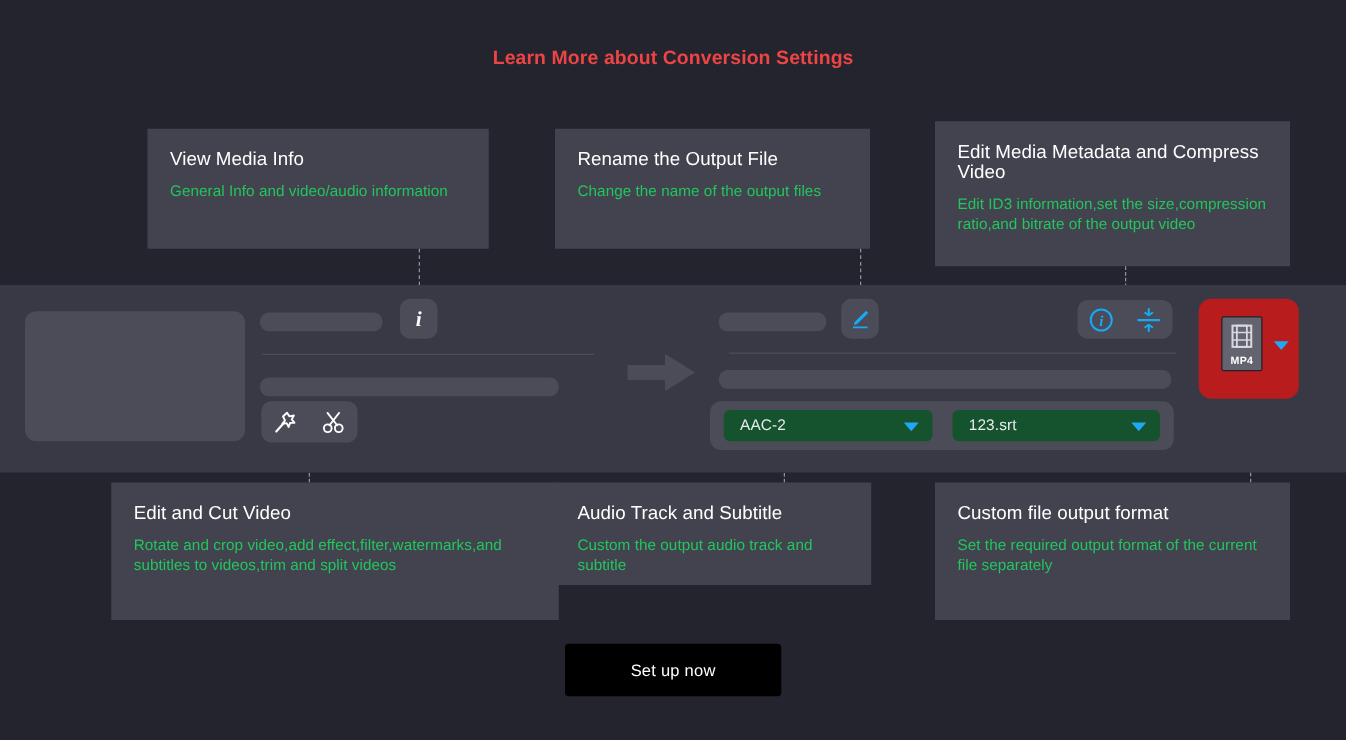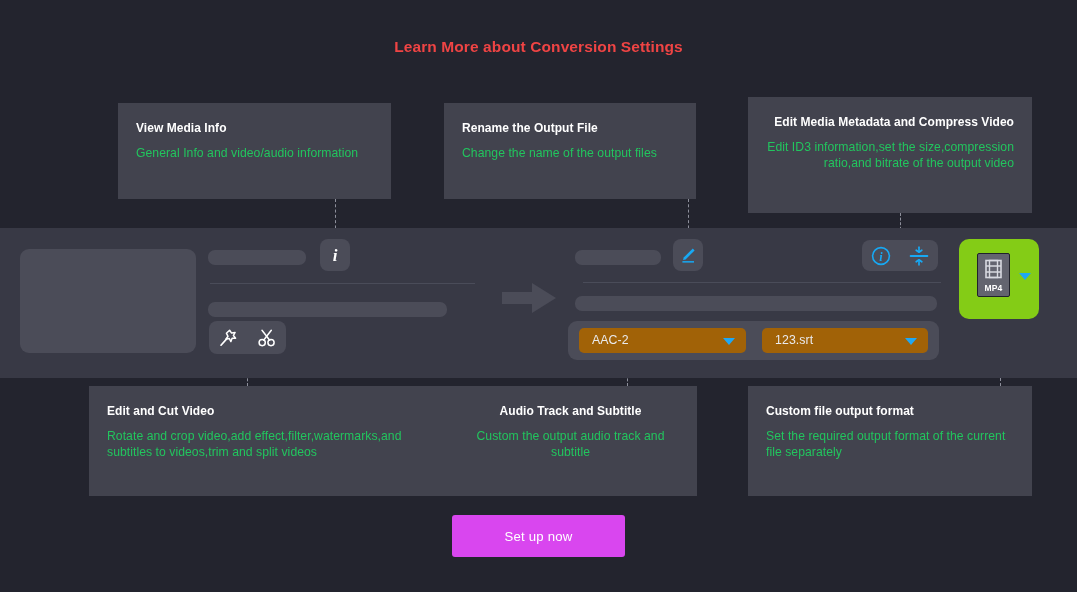--- a/index.html
+++ b/index.html
@@ -38,40 +38,40 @@
   }
 
   
   .card {
     position: absolute;
     background: #42434e;
     box-sizing: border-box;
     padding: 17px 18px 16px 18px;
   }
   .card .c-title {
-    font-size: 12px;
-    font-weight: bold;
+    font-size: 15px;
+    font-weight: normal;
     color: #ffffff;
     line-height: 16px;
     margin-bottom: 9px;
     letter-spacing: 0.05px;
   }
   .card .c-desc {
     font-size: 12.2px;
     font-weight: normal;
     color: #22c55e;
     line-height: 16px;
     letter-spacing: 0.05px;
   }
 
   #card-media-info   { left: 118px; top: 103px; width: 273px; height: 96px; }
   #card-rename       { left: 444px; top: 103px; width: 252px; height: 96px; }
-  #card-metadata     { left: 748px; top: 97px;  width: 284px; height: 116px; text-align: right; }
+  #card-metadata     { left: 748px; top: 97px;  width: 284px; height: 116px; }
   #card-edit-cut     { left: 89px;  top: 386px; width: 358px; height: 110px; }
-  #card-audio-sub    { left: 444px; top: 386px; width: 253px; height: 110px; text-align: center; }
+  #card-audio-sub    { left: 444px; top: 386px; width: 253px; height: 82px; }
   #card-format       { left: 748px; top: 386px; width: 284px; height: 110px; }
 
   
   .dash {
     position: absolute;
     width: 0;
     border-left: 1px dashed #8d8f9b;
   }
   #dash-info      { left: 335px; top: 199px; height: 40px; }
   #dash-rename    { left: 688px; top: 199px; height: 40px; }
@@ -162,21 +162,21 @@
     position: absolute;
     left: 568px; top: 321px;
     width: 371px; height: 39px;
     background: #4b4c58;
     border-radius: 9px;
   }
   .select {
     position: absolute;
     top: 7px;
     height: 25px;
-    background: #a16207;
+    background: #14532d;
     border-radius: 5px;
     box-sizing: border-box;
     padding-left: 13px;
   }
   #select-audio    { left: 11px; width: 167px; }
   #select-subtitle { left: 194px; width: 166px; }
   .select .sel-label {
     font-size: 12.3px;
     color: #e9eaee;
     line-height: 25px;
@@ -192,21 +192,21 @@
     border-top: 7px solid #1fa8f5;
   }
 
   
   .format-box {
     position: absolute;
     left: 959px;
     top: 239px;
     width: 80px;
     height: 80px;
-    background: #84cc16;
+    background: #b91c1c;
     border-radius: 10px;
   }
   .fmt-icon {
     position: absolute;
     left: 18px;
     top: 14px;
     width: 33px;
     height: 44px;
     background: #63646f;
     border: 1px solid #20212b;
@@ -234,21 +234,21 @@
     border-top: 7px solid #1fa8f5;
   }
 
   
   .cta {
     position: absolute;
     left: 452px;
     top: 515px;
     width: 173px;
     height: 42px;
-    background: #d946ef;
+    background: #000000;
     border: none;
     border-radius: 3px;
     color: #ffffff;
     font-family: "Liberation Sans", sans-serif;
     font-size: 13.2px;
     letter-spacing: 0.2px;
     cursor: pointer;
     padding: 0;
   }
 </style>

